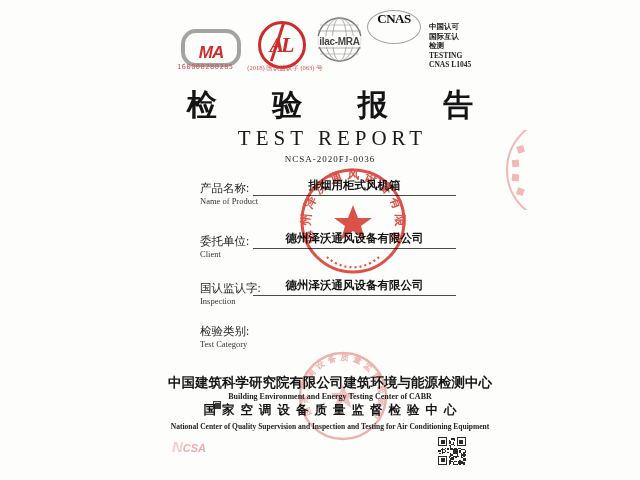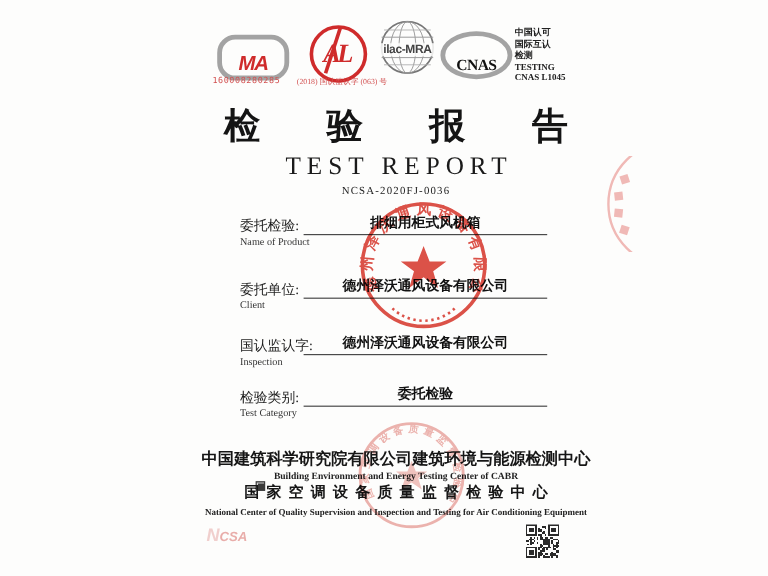--- a/index.html
+++ b/index.html
@@ -23,22 +23,22 @@
     font-family:"Liberation Serif",serif;letter-spacing:-3px;padding-right:3px;}
   .cal-slash{position:absolute;left:276px;top:22px;width:2.5px;height:40px;
     background:#cf2b2b;transform:rotate(18deg);}
   .cal-caption{left:240px;top:64px;width:90px;font-size:6.5px;color:#d25050;text-align:center;}
 
   .ilac{left:317px;top:17px;width:45px;height:45px;}
   .ilac-label{position:absolute;left:0;top:19px;width:45px;text-align:center;
     font-size:10px;font-weight:bold;color:#444;background:rgba(253,253,252,.85);
     font-family:"Liberation Sans",sans-serif;letter-spacing:-.3px;}
 
-  .cnas-logo{left:367px;top:26px;width:52px;height:32px;border:4px solid #a3a3a3;
-    border-radius:50%;display:flex;align-items:flex-end;justify-content:center;}
+  .cnas-logo{left:367px;top:10px;width:52px;height:32px;border:1px solid #a3a3a3;
+    border-radius:50%;display:flex;align-items:flex-start;justify-content:center;}
   .cnas-logo .txt{font-weight:bold;font-size:13px;color:#111;letter-spacing:-.5px;
     font-family:"Liberation Serif",serif;}
   .cnas-block{left:429px;top:22px;width:70px;line-height:9.5px;}
   .cnas-block div{font-size:7.5px;font-weight:bold;color:#222;}
 
   
   .title-zh{left:0;top:85px;width:660px;text-align:center;font-size:30px;font-weight:bold;
     letter-spacing:24px;text-indent:24px;color:#141414;}
   .title-en{left:0;top:126px;width:660px;text-align:center;font-size:21px;
     letter-spacing:5px;text-indent:5px;color:#1a1a1a;}
@@ -107,38 +107,37 @@
     <div>检测</div>
     <div>TESTING</div>
     <div>CNAS L1045</div>
   </div>
 
   <div class="abs title-zh">检 验 报 告</div>
   <div class="abs title-en">TEST REPORT</div>
   <div class="abs report-no">NCSA-2020FJ-0036</div>
 
   <div class="abs frow" style="top:181px">
-    <div class="flabel-zh">委托检验:</div>
+    <div class="flabel-zh">产品名称:</div>
     <div class="flabel-en">Name of Product</div>
     <div class="fline">排烟用柜式风机箱</div>
   </div>
   <div class="abs frow" style="top:234px">
     <div class="flabel-zh">委托单位:</div>
     <div class="flabel-en">Client</div>
     <div class="fline">德州泽沃通风设备有限公司</div>
   </div>
   <div class="abs frow" style="top:281px">
     <div class="flabel-zh">国认监认字:</div>
     <div class="flabel-en">Inspection</div>
     <div class="fline">德州泽沃通风设备有限公司</div>
   </div>
   <div class="abs frow" style="top:324px">
     <div class="flabel-zh">检验类别:</div>
     <div class="flabel-en">Test Category</div>
-    <div class="fline">委托检验</div>
   </div>
 
   <div class="abs seal" style="left:297px;top:165px;width:112px;height:112px;opacity:.88">
     <svg width="112" height="112" viewBox="0 0 112 112">
       <defs>
         <path id="sealArc" d="M 20 80 A 43 43 0 1 1 92 80" fill="none"></path>
         <path id="sealDots" d="M 30 92 A 38 38 0 0 0 82 92" fill="none"></path>
       </defs>
       <circle cx="56" cy="56" r="51" fill="none" stroke="#d93a30" stroke-width="3"></circle>
       <polygon points="56,40 61,53 75,53 64,61 68,75 56,66 44,75 48,61 37,53 51,53" fill="#d93a30"></polygon>

